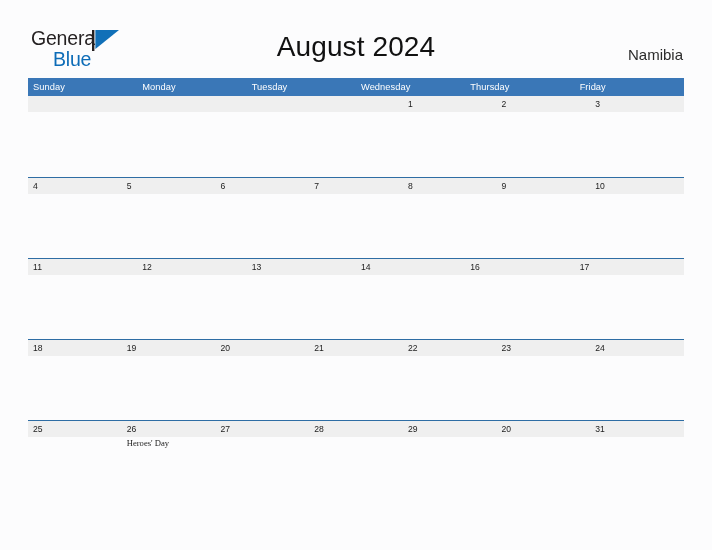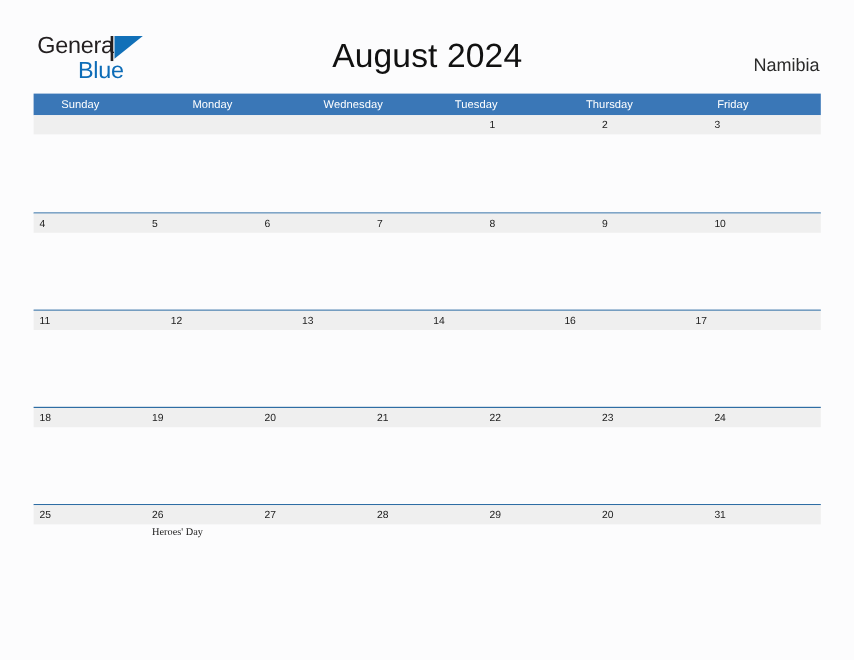--- a/index.html
+++ b/index.html
@@ -49,21 +49,21 @@
   .logo-flag {
     position: absolute;
     left: 61px;
     top: 1px;
     width: 28px;
     height: 21px;
   }
   .logo-bottom {
     display: block;
     margin-top: 1px;
-    margin-left: 34px;
+    margin-left: 22px;
     font-size: 19.5px;
     letter-spacing: -0.2px;
     color: #0d6cb7;
     font-family: "Liberation Sans", sans-serif;
   }
 
   .title {
     position: absolute;
     left: 0;
     right: 0;
@@ -96,21 +96,21 @@
   .weekday-row {
     display: flex;
     background: #3a77b7;
     height: 18px;
   }
   .weekday {
     flex: 1 1 0;
     color: #ffffff;
     font-size: 9.3px;
     line-height: 18px;
-    padding-left: 23px;
+    padding-left: 5px;
     box-sizing: border-box;
     letter-spacing: 0.05px;
     white-space: nowrap;
   }
 
   .week-row {
     position: relative;
     height: 81px;
     border-top: 1.6px solid #2e6da4;
     box-sizing: border-box;
@@ -179,22 +179,22 @@
 
     <div class="region">Namibia</div>
 
   </div>
 
   <div class="calendar">
 
     <div class="weekday-row">
       <div class="weekday">Sunday</div>
       <div class="weekday">Monday</div>
+      <div class="weekday">Tuesday</div>
       <div class="weekday">Wednesday</div>
-      <div class="weekday">Tuesday</div>
       <div class="weekday">Thursday</div>
       <div class="weekday">Friday</div>
     </div>
 
     <div class="week-row first">
       <div class="day-band"></div>
       <div class="day-cells">
         <div class="day-cell">
           <span class="day-num"></span>
           <span class="day-event"></span>

